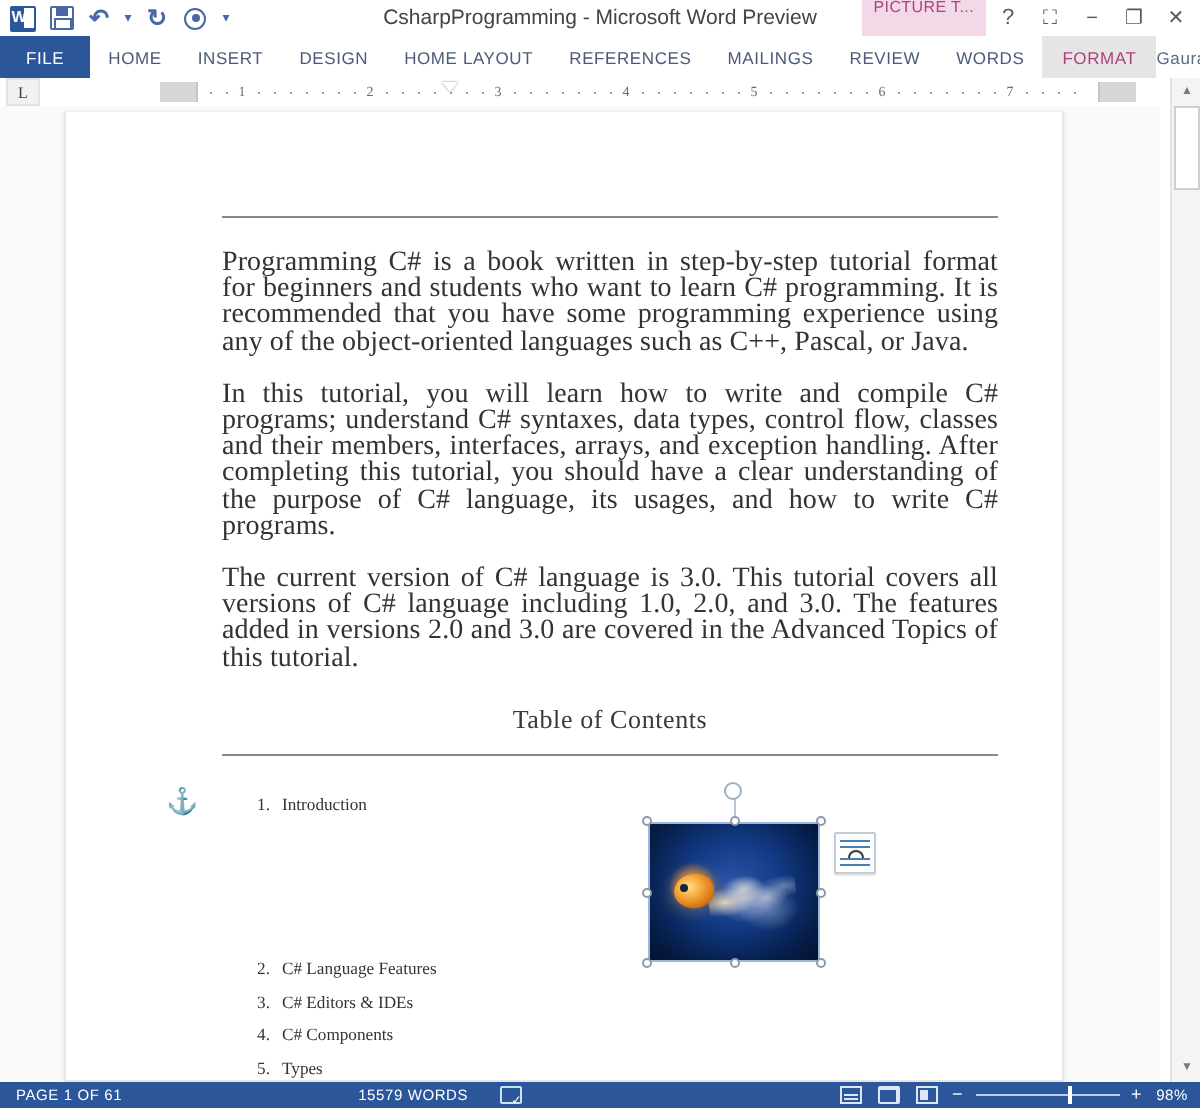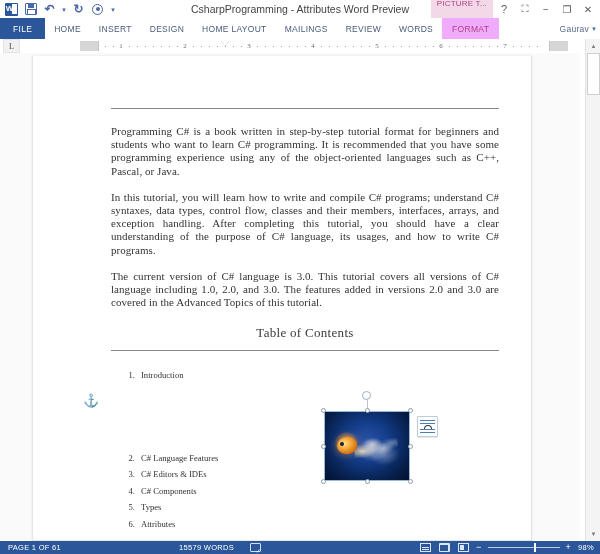--- a/index.html
+++ b/index.html
@@ -68,21 +68,21 @@
   .tabstrip {
     position: absolute; top: 18px; left: 0; width: 600px; height: 21px;
     background: #ffffff; display: flex; align-items: stretch;
     font-size: 8.5px; letter-spacing: .3px;
   }
   .tab {
     display: flex; align-items: center; padding: 0 9px; color: #4a5a78;
     white-space: nowrap; height: 21px;
   }
   .tab.file { background: #2b579a; color: #fff; padding: 0 13px; font-weight: normal; }
-  .tab.ctx { color: #b0407f; background: #f0abfc; padding: 0 10px; }
+  .tab.ctx { color: #b0407f; background: #e5e5e5; padding: 0 10px; }
   .tabstrip-right {
     margin-left: auto; display: flex; align-items: center; gap: 3px; padding-right: 4px;
   }
   .user-name { font-size: 8.5px; color: #5b6b88; }
 
   
   .ruler-row {
     position: absolute; top: 39px; left: 0; width: 600px; height: 14px;
     background: #fff;
   }
@@ -151,21 +151,21 @@
     position: absolute; left: 78px; top: 52px; width: 388px;
     font-family: "Liberation Serif", serif;
   }
   .doc-h1 {
     text-align: center; color: #a83c42; font-size: 16px;
     font-family: "Liberation Serif", serif; letter-spacing: .2px;
     margin-bottom: 11px;
   }
   .hrule { border-bottom: 1px solid #888; margin: 0 0 16px 0; }
   .para {
-    font-size: 11px; color: #333; text-align: justify; line-height: 13.2px;
+    font-size: 14px; color: #333; text-align: justify; line-height: 13.2px;
     margin-bottom: 13px; letter-spacing: .05px;
   }
   .doc-h2 {
     text-align: center; color: #3a3a3a; font-size: 13px;
     font-family: "Liberation Serif", serif; margin: 16px 0 9px 0; letter-spacing: .3px;
   }
   .toc {
     list-style: none; font-size: 8.6px; color: #333; line-height: 16.5px;
     padding-left: 30px; margin-top: 11px;
   }
@@ -307,37 +307,38 @@
         </div>
       <div class="qat-btn">
           <div class="touch-ico">
             <i></i>
           </div>
         </div>
       <div class="qat-btn" style="width:8px">
           <span class="caret-sm">▾</span>
         </div>
     </div>
-    <div class="doc-title">CsharpProgramming - Attributes Word Preview</div>
+    <div class="doc-title">CsharpProgramming - Microsoft Word Preview</div>
     <div class="win-right">
       <div class="ctx-tab-title">PICTURE T...</div>
       <div class="win-btn help">?</div>
       <div class="win-btn">⛶</div>
       <div class="win-btn">−</div>
       <div class="win-btn">❐</div>
       <div class="win-btn">✕</div>
     </div>
   </div>
 
   <div class="tabstrip">
     <div class="tab file">FILE</div>
     <div class="tab">HOME</div>
     <div class="tab">INSERT</div>
     <div class="tab">DESIGN</div>
     <div class="tab">HOME LAYOUT</div>
+    <div class="tab">REFERENCES</div>
     <div class="tab">MAILINGS</div>
     <div class="tab">REVIEW</div>
     <div class="tab">WORDS</div>
     <div class="tab ctx">FORMAT</div>
     <div class="tabstrip-right">
       <span class="user-name">Gaurav</span>
       <span class="caret-sm">▾</span>
 
     </div>
   </div>

